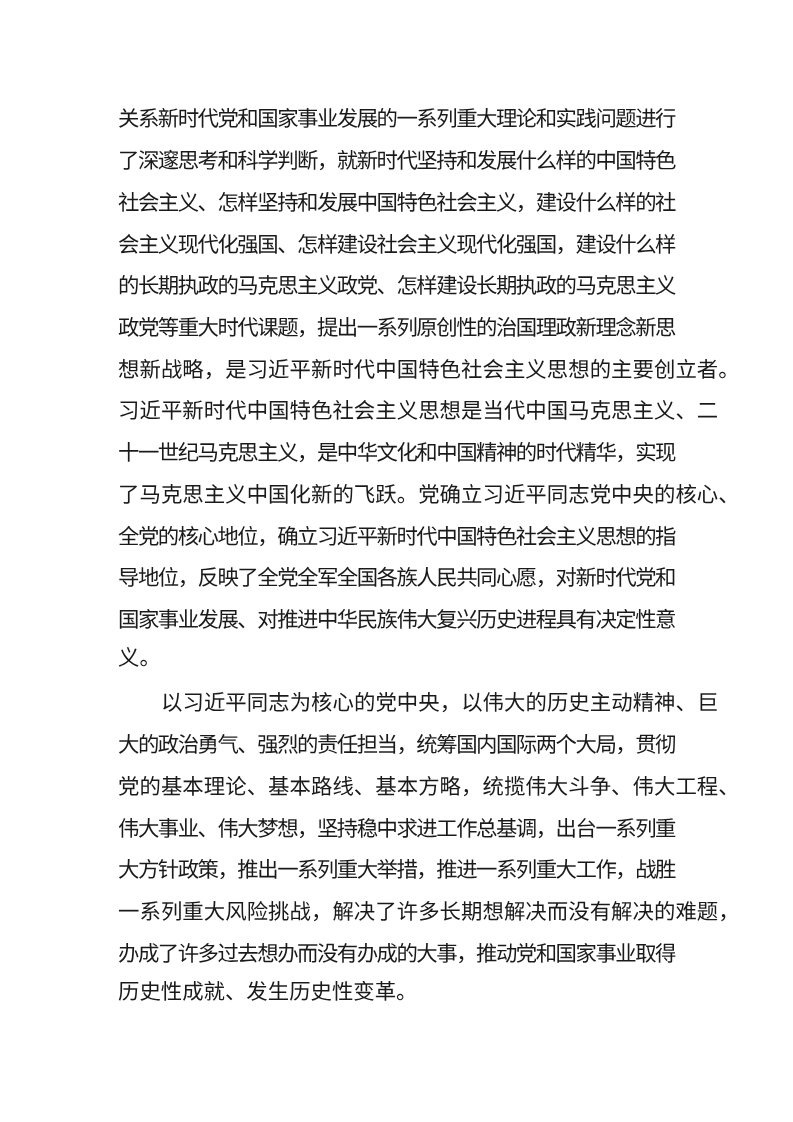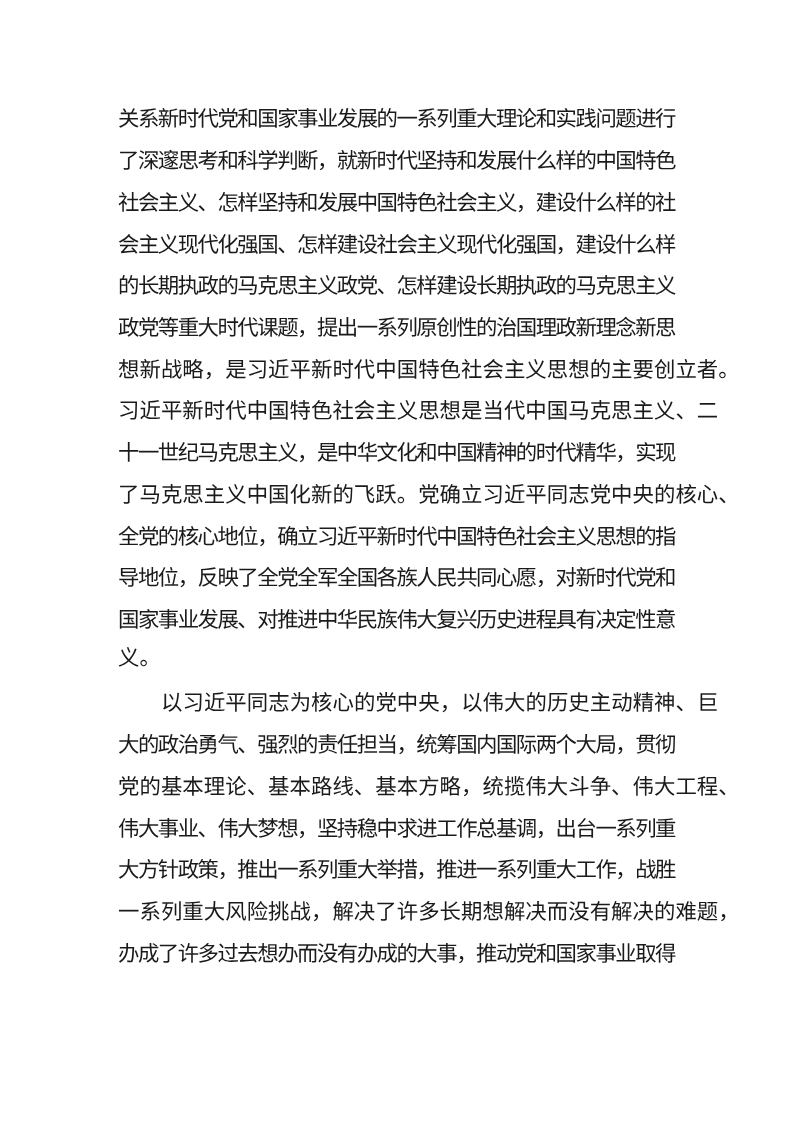--- a/index.html
+++ b/index.html
@@ -650,14 +650,15 @@
         <span class="ch">动</span>
         <span class="ch">党</span>
         <span class="ch">和</span>
         <span class="ch">国</span>
         <span class="ch">家</span>
         <span class="ch">事</span>
         <span class="ch">业</span>
         <span class="ch">取</span>
         <span class="ch">得</span>
       </div>
+      <div class="line last">历史性成就、发生历史性变革。</div>
     </div>
 </main>
 
 </body></html>

